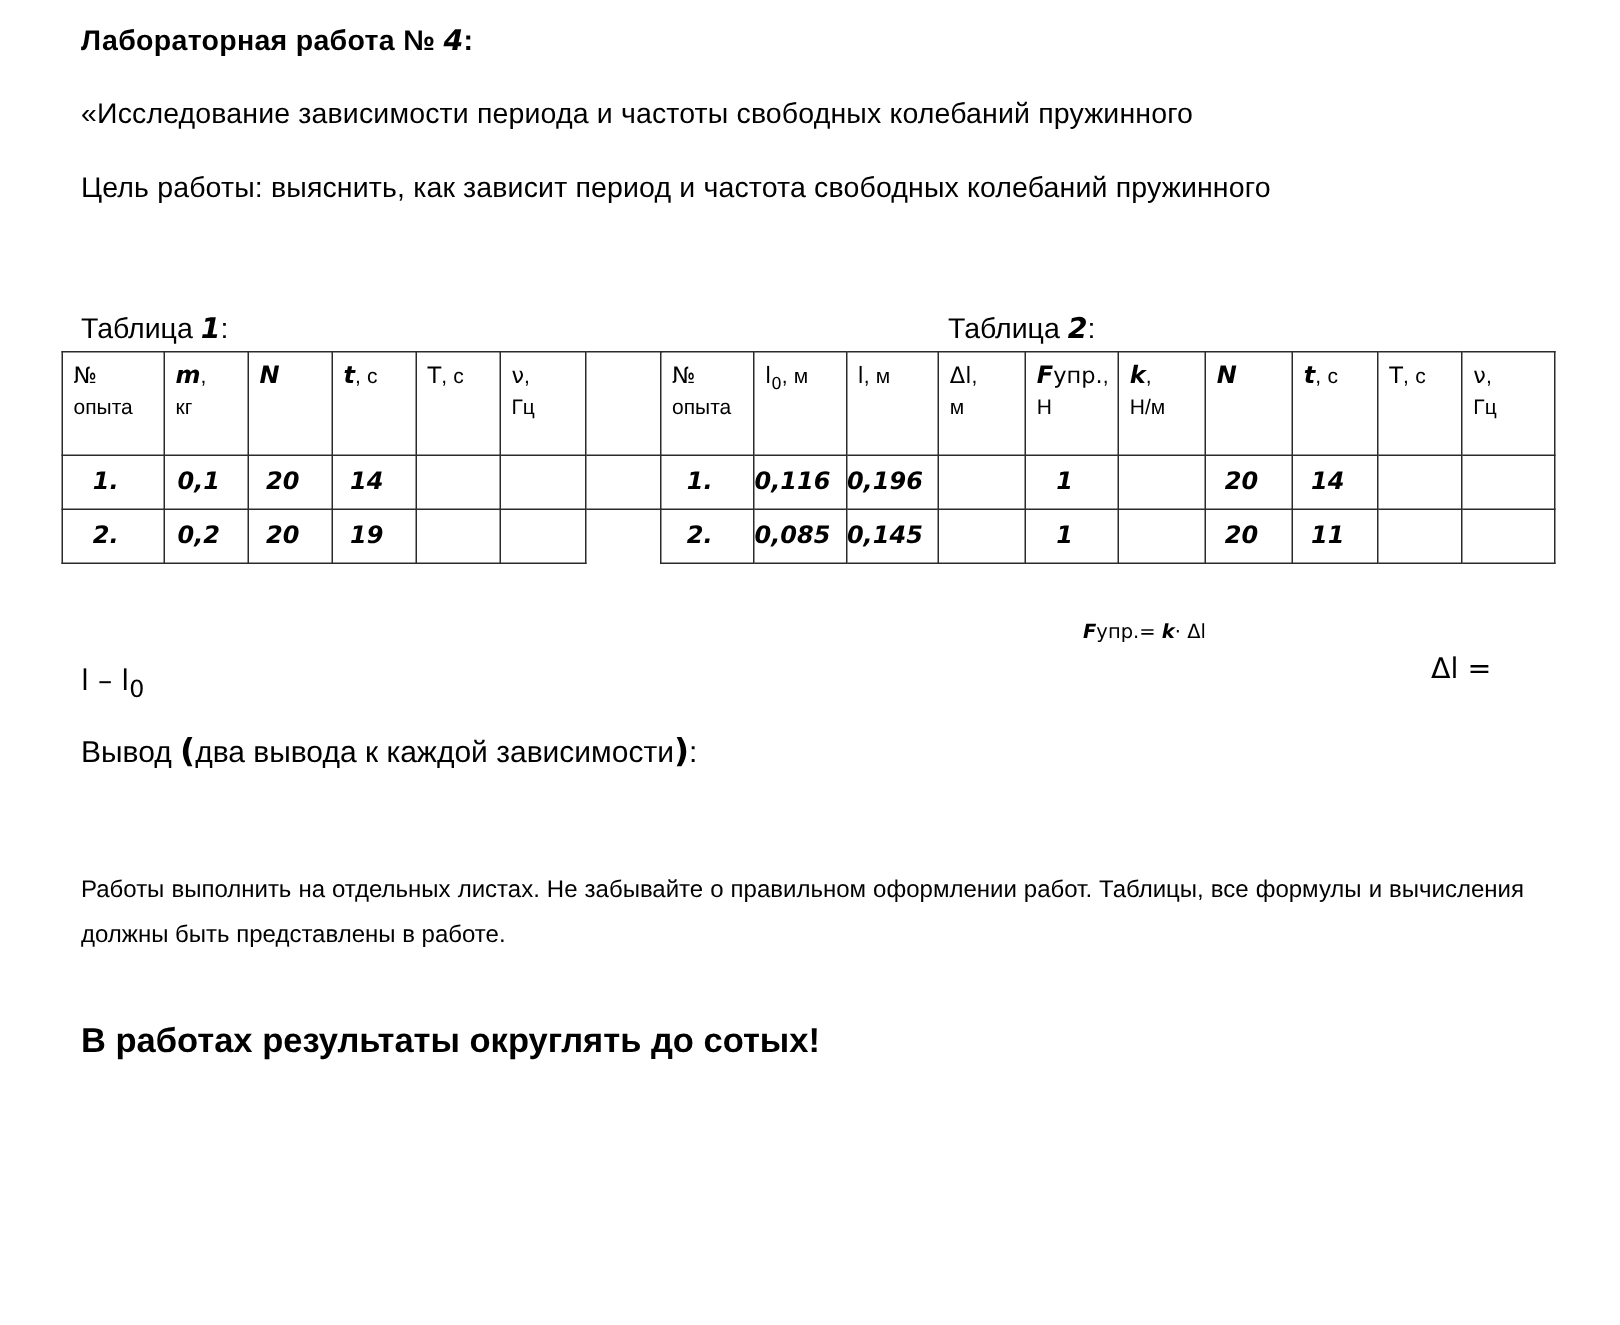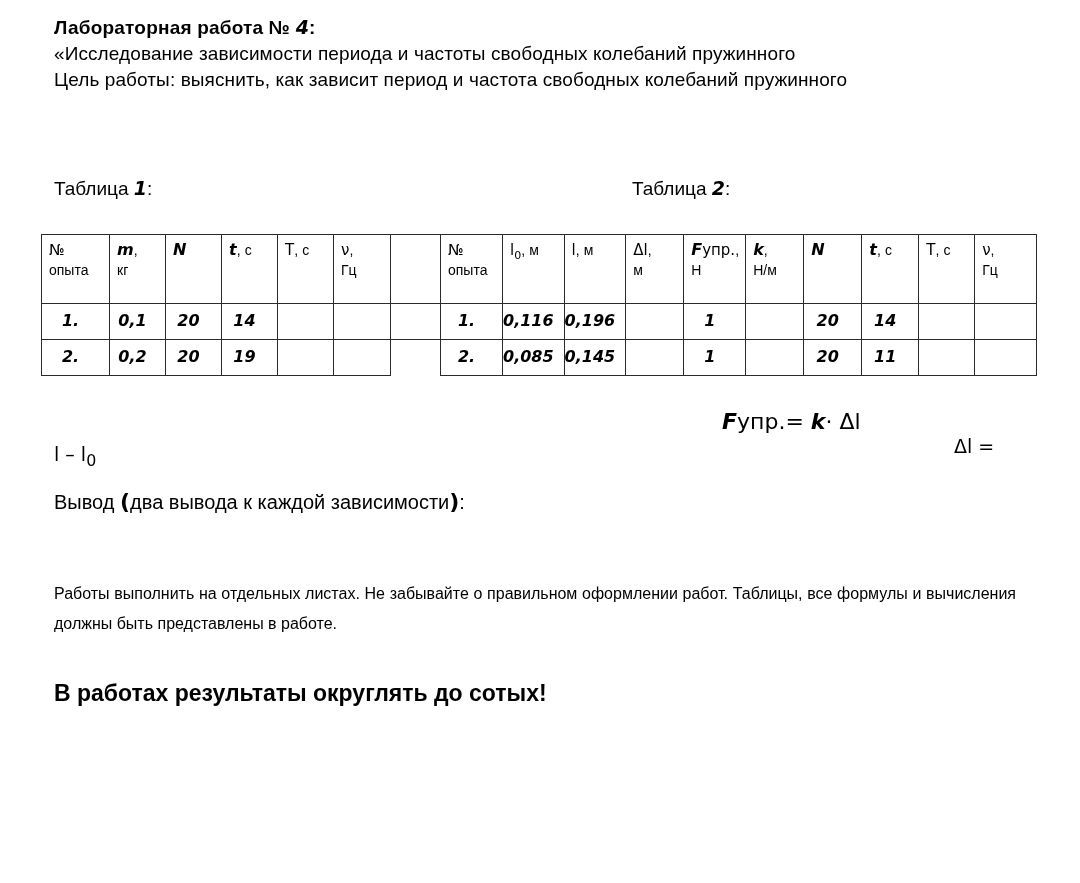--- a/index.html
+++ b/index.html
@@ -39,27 +39,28 @@
   }
   .hand {
     font-family: "DejaVu Sans", sans-serif;
     font-weight: bold;
     font-style: italic;
   }
   .intro-line {
     font-size: 19px;
     line-height: 26px;
     letter-spacing: 0.1px;
+    margin-top: 23px;
   }
 
   
   .caption-row {
     position: absolute;
     left: 54px;
-    top: 175px;
+    top: 206px;
     width: 990px;
     height: 26px;
   }
   .caption {
     position: absolute;
     font-size: 19px;
     line-height: 26px;
     white-space: nowrap;
   }
   .caption-1 { left: 0px; }
@@ -125,21 +126,21 @@
     width: 990px;
     font-size: 19px;
     line-height: 26px;
   }
   .formula-main {
     position: absolute;
     left: 668px;
     top: 0;
     white-space: nowrap;
     font-family: "DejaVu Sans", sans-serif;
-    font-size: 22px;
+    font-size: 13px;
   }
   .formula-tail {
     position: absolute;
     left: 900px;
     top: 0;
     white-space: nowrap;
     font-family: "DejaVu Sans", sans-serif;
     font-size: 19px;
     margin-top: 24px;
   }

